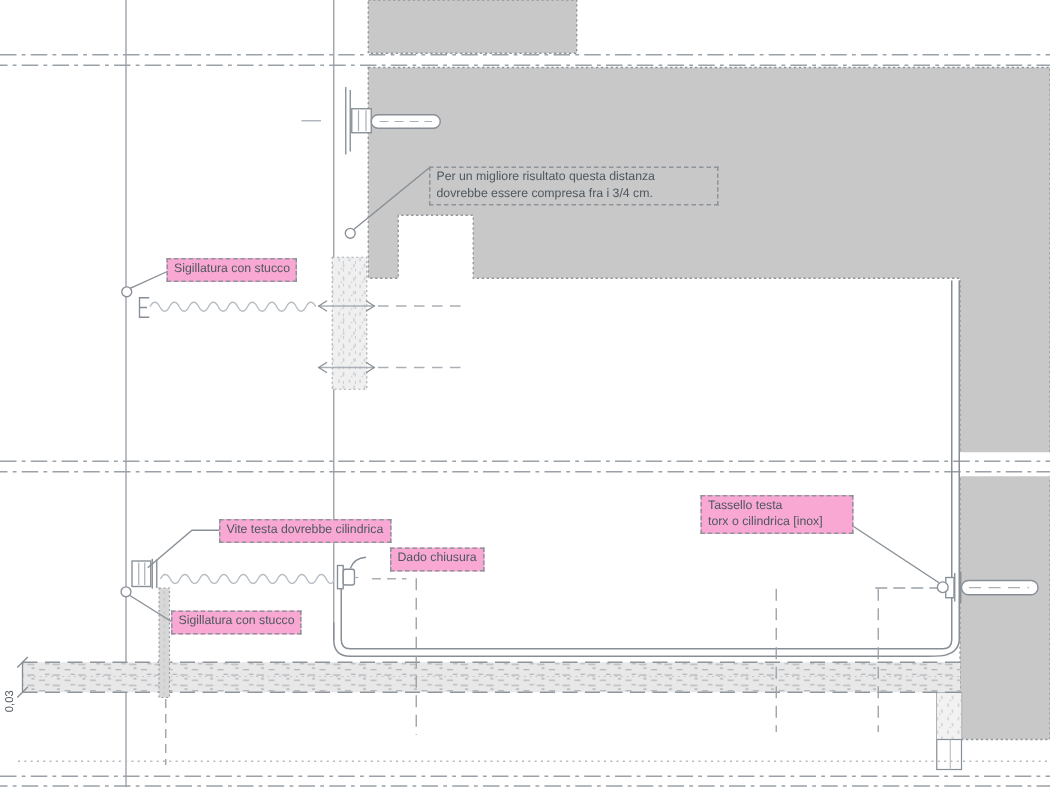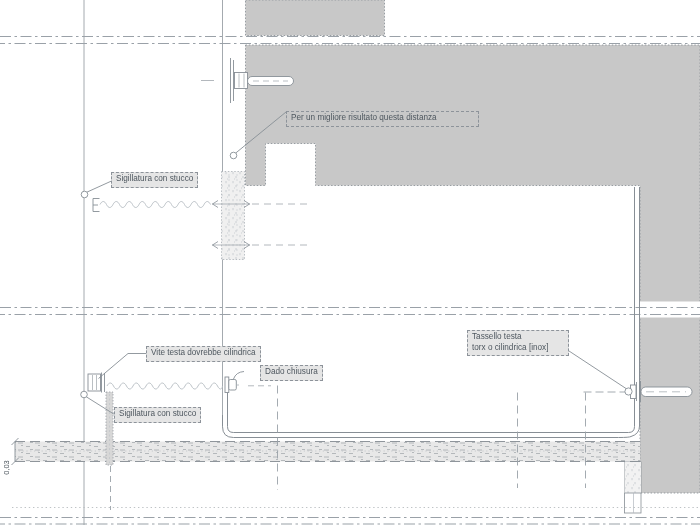--- a/index.html
+++ b/index.html
@@ -1,19 +1,19 @@
 <!DOCTYPE html>
 <html><head>
 <meta charset="utf-8">
 <style>
   html,body{margin:0;padding:0;background:#fff;}
   .canvas{position:relative;width:700px;height:525px;background:#ffffff;overflow:hidden;
           font-family:"Liberation Sans",sans-serif;}
   .canvas svg{position:absolute;left:0;top:0;}
-  .callout{position:absolute;box-sizing:border-box;background:#e5e5e5;
+  .callout{position:absolute;box-sizing:border-box;background:#f9a8d4;
            border:1px dashed #8d939a;color:#4e575f;
            font:8.2px/1.3 "Liberation Sans",sans-serif;
            padding:1px 4px 2px 4px;white-space:nowrap;z-index:5;}
   .callout.two-line span{display:block;white-space:nowrap;}
   .callout.on-gray{background:#c8c8c8;}
   .dim-label{position:absolute;left:-9px;top:463px;width:30px;text-align:center;
              transform:rotate(-90deg);font:7.5px "Liberation Sans",sans-serif;
              color:#4e575f;z-index:5;}
 </style>
 </head>
@@ -169,20 +169,21 @@
   <g stroke="#878e95" stroke-width="0.9" fill="#ffffff">
     <circle cx="233.5" cy="155.5" r="3.3"></circle>
     <circle cx="84.5" cy="194.5" r="3.3"></circle>
     <circle cx="84" cy="394.5" r="3.3"></circle>
     <circle cx="628.5" cy="391.5" r="3.6"></circle>
   </g>
 </svg>
 
 <div class="callout two-line on-gray" style="left:286px;top:95px;width:193px;margin-top:16px;">
   <span>Per un migliore risultato questa distanza</span>
+  <span>dovrebbe essere compresa fra i 3/4 cm.</span>
 </div>
 
 <div class="callout" style="left:111px;top:172px;">
   <span>Sigillatura con stucco</span>
 </div>
 
 <div class="callout" style="left:146px;top:346px;">
   <span>Vite testa dovrebbe cilindrica</span>
 </div>
 

